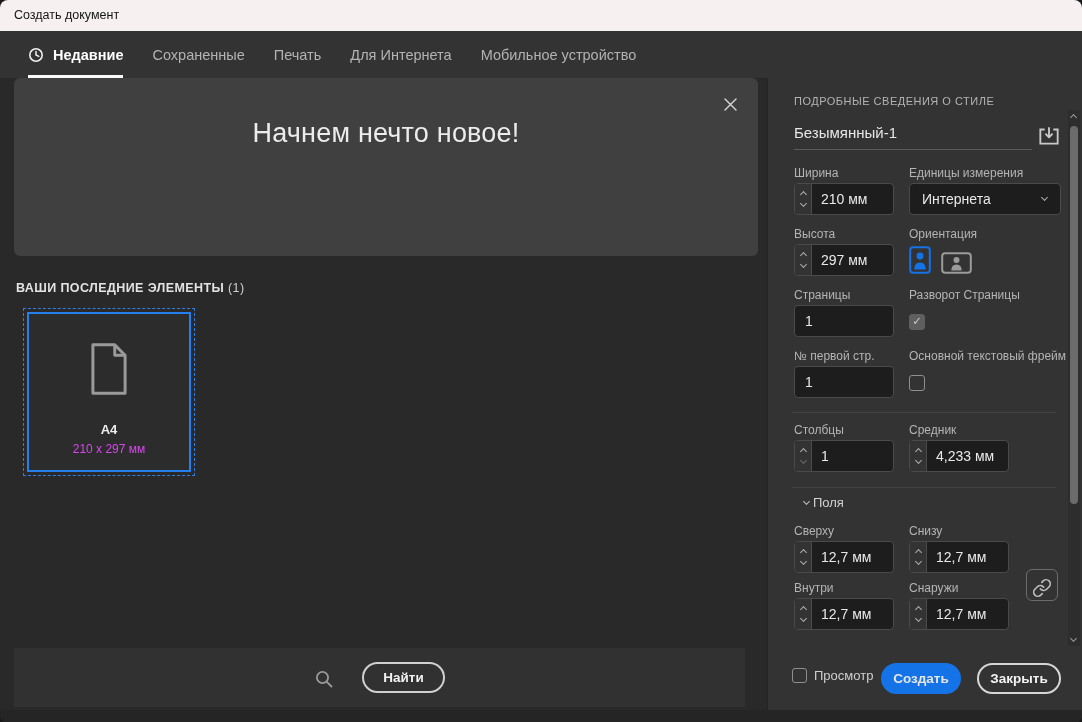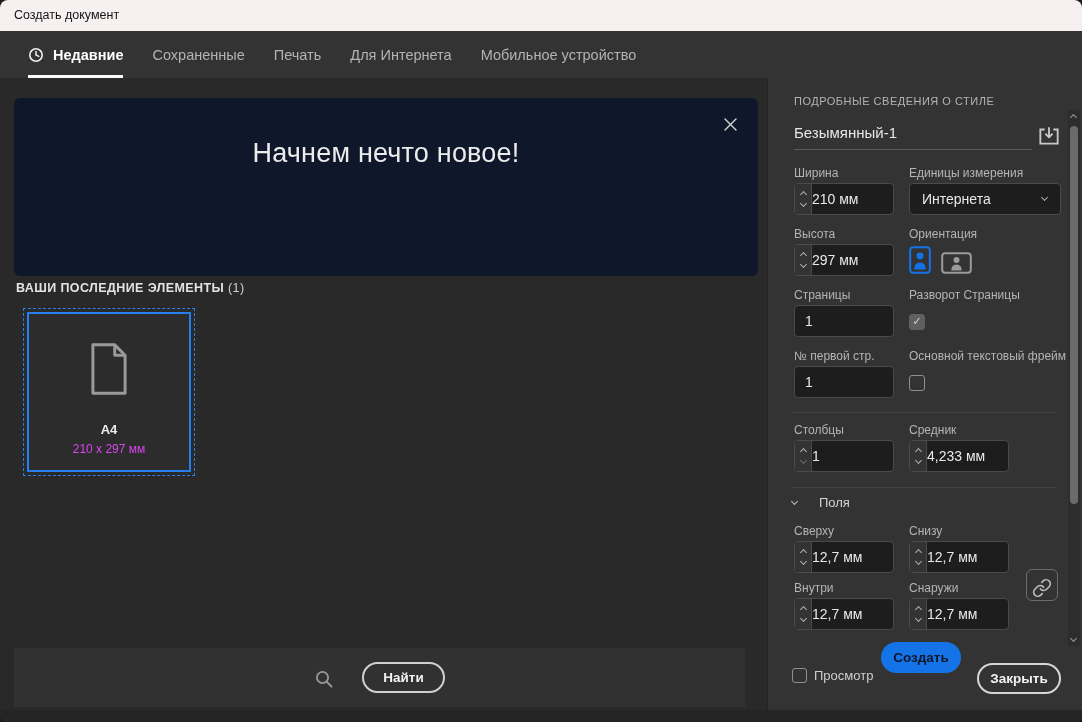--- a/index.html
+++ b/index.html
@@ -8,21 +8,21 @@
   
   .titlebar{position:absolute;left:0;top:0;width:100%;height:31px;background:#f6f0f1;color:#141414;
     font-size:12.5px;line-height:31px;padding-left:14px;}
   
   .tabbar{position:absolute;left:0;top:31px;width:100%;height:47px;background:#333333;display:flex;
     align-items:stretch;padding-left:28px;gap:29px;}
   .tab{display:flex;align-items:center;gap:9px;font-size:14.5px;color:#b3b3b3;cursor:pointer;}
   .tab.active{color:#ffffff;font-weight:700;box-shadow:inset 0 -3px 0 #fafafa;}
   
   .main{position:absolute;left:0;top:78px;width:767px;height:632px;background:#292929;}
-  .hero{position:absolute;left:14px;top:20px;width:744px;height:178px;background:#0f172a;border-radius:6px;}
+  .hero{position:absolute;left:14px;top:0;width:744px;height:178px;background:#404040;border-radius:6px;}
   .hero-close{position:absolute;right:13px;top:15px;width:22px;height:22px;background:none;border:none;cursor:pointer;padding:0;}
   .hero h1{margin:40px 0 0;text-align:center;font-size:27px;font-weight:400;color:#ececec;letter-spacing:.2px;}
   .hero p{margin:13px auto 0;width:600px;text-align:center;font-size:15px;line-height:29px;color:#d9d9d9;}
   .hero-link{color:#4f9cf7;text-decoration:none;cursor:pointer;}
   .recent-header{position:absolute;left:16px;top:203px;font-size:12.5px;font-weight:700;color:#e3e3e3;letter-spacing:.4px;}
   .recent-header .count{font-weight:400;color:#cfcfcf;}
   .card{position:absolute;left:27px;top:234px;width:164px;height:160px;background:#2c2c2c;border:2px solid #2680eb;
     outline:1px dashed #2f7fe0;outline-offset:3px;cursor:pointer;text-align:center;}
   .doc-icon{display:block;margin:26px auto 0;width:46px;height:58px;}
   .card-name{margin-top:24px;font-size:13px;font-weight:700;color:#ededed;}
@@ -42,43 +42,43 @@
   .docname{position:absolute;left:26px;top:42px;width:238px;height:30px;border-bottom:1px solid #5a5a5a;
     font-size:15px;color:#e7e7e7;line-height:26px;cursor:text;}
   .save-btn{position:absolute;left:268px;top:44px;width:28px;height:28px;background:none;border:none;padding:0;cursor:pointer;}
   .plabel{position:absolute;font-size:12px;color:#b4b4b4;white-space:nowrap;}
   .c1{left:26px;} .c2{left:141px;}
   .spin{position:absolute;display:flex;width:100px;height:32px;border:1px solid #4a4a4a;border-radius:4px;overflow:hidden;background:#1d1d1d;}
   .spin-arrows{width:17px;background:#333333;border-right:1px solid #4a4a4a;display:flex;flex-direction:column;
     align-items:center;justify-content:center;gap:4px;cursor:pointer;}
   .chu,.chd{display:block;width:5px;height:5px;border-left:1.6px solid #aeaeae;border-top:1.6px solid #aeaeae;}
   .chu{transform:rotate(45deg);} .chd{transform:rotate(225deg);}
-  .spin-val{flex:1;font-size:14px;color:#e9e9e9;line-height:30px;padding-left:0;cursor:text;border-radius:10px;}
+  .spin-val{flex:1;font-size:14px;color:#e9e9e9;line-height:30px;padding-left:9px;cursor:text;border-radius:10px;}
   .pfield{position:absolute;width:100px;height:32px;background:#1d1d1d;border:1px solid #4a4a4a;border-radius:4px;
     font-size:14px;color:#e9e9e9;line-height:30px;padding-left:10px;cursor:text;}
   .dropdown{position:absolute;width:152px;height:32px;background:#1d1d1d;border:1px solid #4a4a4a;border-radius:4px;
     font-size:14px;color:#e9e9e9;line-height:30px;padding-left:12px;cursor:pointer;}
   .dropdown .dd-ch{position:absolute;right:13px;top:11px;}
   .orient{position:absolute;display:flex;align-items:flex-end;gap:10px;}
   .ori{display:block;cursor:pointer;}
   .cb{position:absolute;width:16px;height:16px;border-radius:3px;border:1.6px solid #8f8f8f;background:transparent;cursor:pointer;
     font-size:11.5px;line-height:13px;text-align:center;color:transparent;}
   .cb.checked{background:#5f5f5f;border-color:#5f5f5f;color:#c9c9c9;}
   .pdiv{position:absolute;left:24px;width:264px;height:1px;background:#424242;}
-  .fold{position:absolute;left:24px;display:flex;align-items:center;gap:22px;font-size:13px;color:#d2d2d2;cursor:pointer;}
+  .fold{position:absolute;left:36px;display:flex;align-items:center;gap:4px;font-size:13px;color:#d2d2d2;cursor:pointer;}
   .fold .chd{border-color:#c2c2c2;margin-top:-2px;}
   .link-btn{position:absolute;left:258px;top:491px;width:32px;height:32px;background:transparent;border:1px solid #6c6c6c;
     border-radius:6px;padding:5px 0 0 5px;cursor:pointer;}
   .vscroll{position:absolute;right:2px;top:32px;width:12px;height:536px;background:#2d2d2d;}
   .vs-up,.vs-down{position:absolute;left:3px;width:5px;height:5px;border-left:1.6px solid #999;border-top:1.6px solid #999;cursor:pointer;}
   .vs-up{top:5px;transform:rotate(45deg);} .vs-down{bottom:5px;transform:rotate(225deg);}
   .vs-thumb{position:absolute;left:2px;top:16px;width:8px;height:378px;background:#6b6b6b;border-radius:4px;cursor:pointer;}
   .pfooter-label{position:absolute;left:46px;top:590px;font-size:13px;color:#cfcfcf;}
-  .btn-primary{position:absolute;left:113px;top:564px;width:80px;height:31px;background:#1473e6;border:none;border-radius:16px;
-    color:#0f172a;font-size:13.5px;font-weight:700;cursor:pointer;}
+  .btn-primary{position:absolute;left:113px;top:585px;width:80px;height:31px;background:#1473e6;border:none;border-radius:16px;
+    color:#e5e5e5;font-size:13.5px;font-weight:700;cursor:pointer;}
   .btn-outline{position:absolute;left:209px;top:585px;width:84px;height:31px;background:transparent;border:2px solid #d6d6d6;
     border-radius:16px;color:#f2f2f2;font-size:13.5px;font-weight:700;cursor:pointer;}
   svg{display:block;}
 </style>
 </head>
 <body>
 
 <div class="window">
 
   <div class="titlebar">

